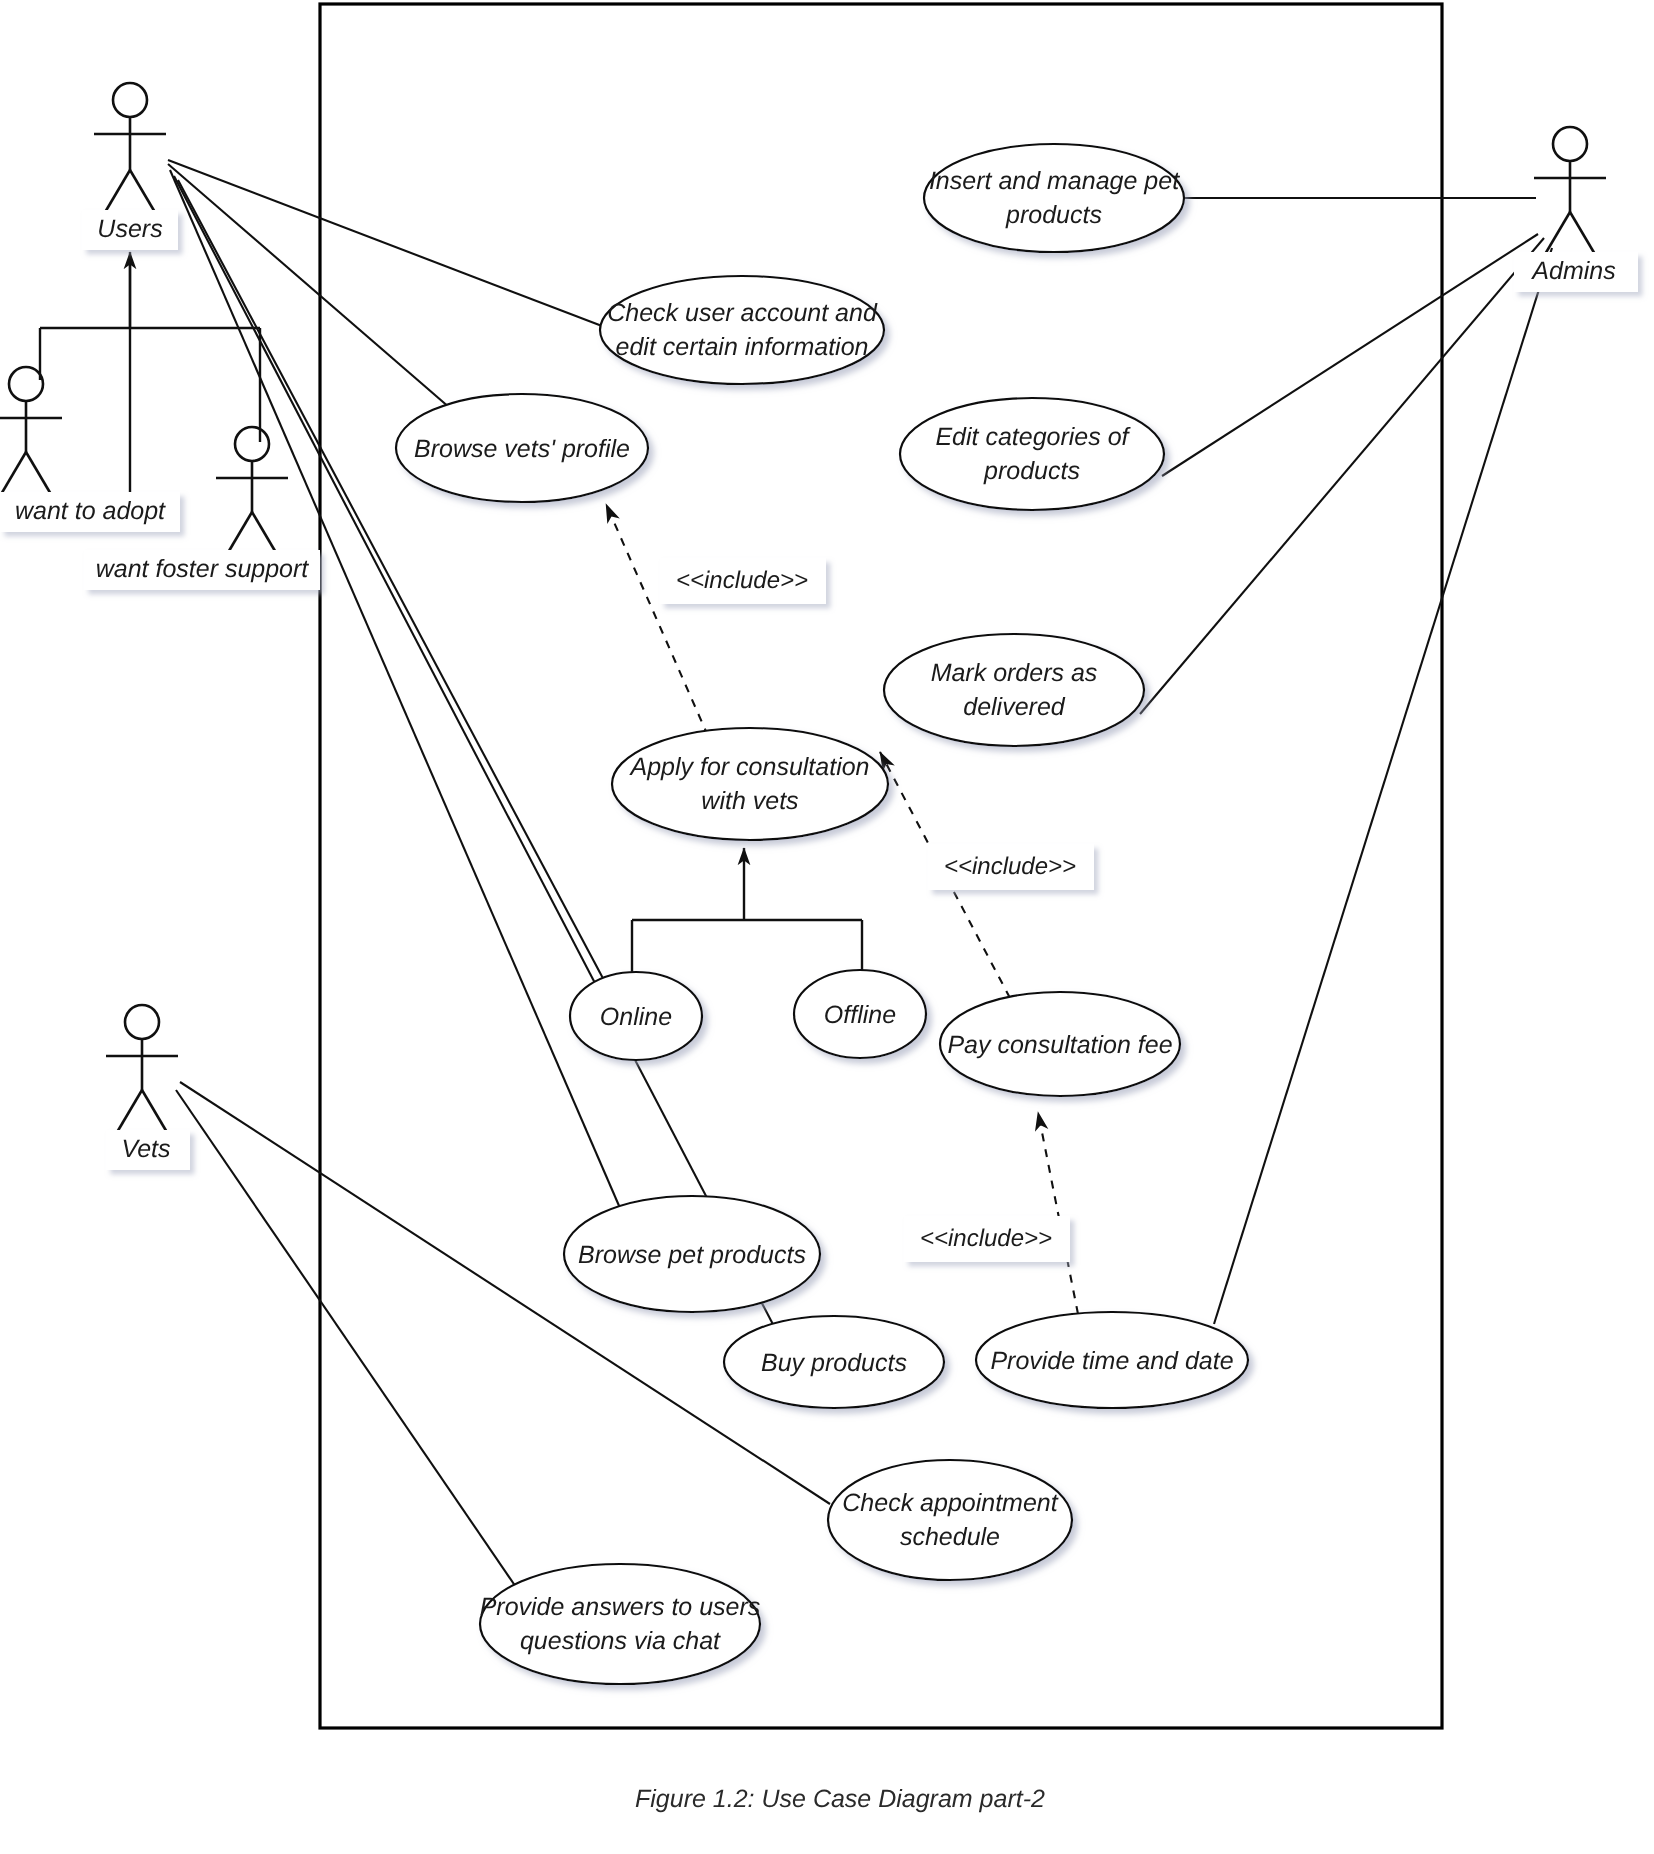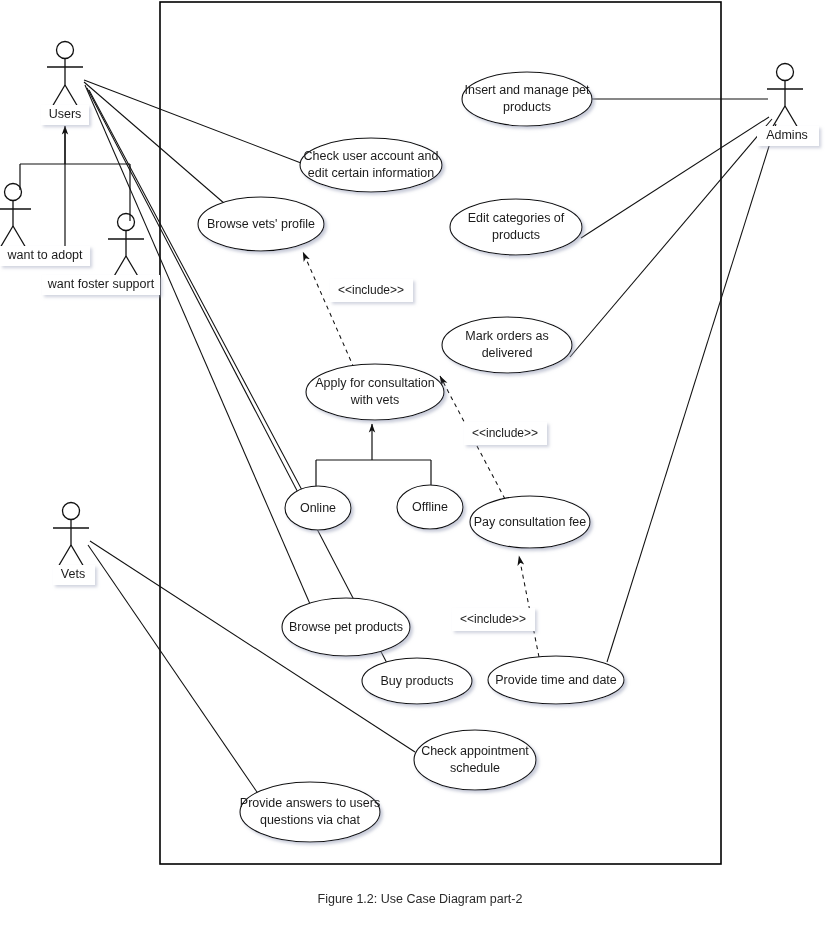--- a/index.html
+++ b/index.html
@@ -12,20 +12,21 @@
     font-family: "Liberation Sans", sans-serif;
     width: 827px;
     height: 927px;
     position: relative;
     overflow: hidden;
   }
   #diagram-root {
     position: relative;
     width: 767px;
     height: 927px;
+    font-style: italic;
   }
   svg#uml-canvas {
     position: absolute;
     left: 0;
     top: 0;
     width: 827px;
     height: 927px;
     display: block;
   }
   .uml-text {

